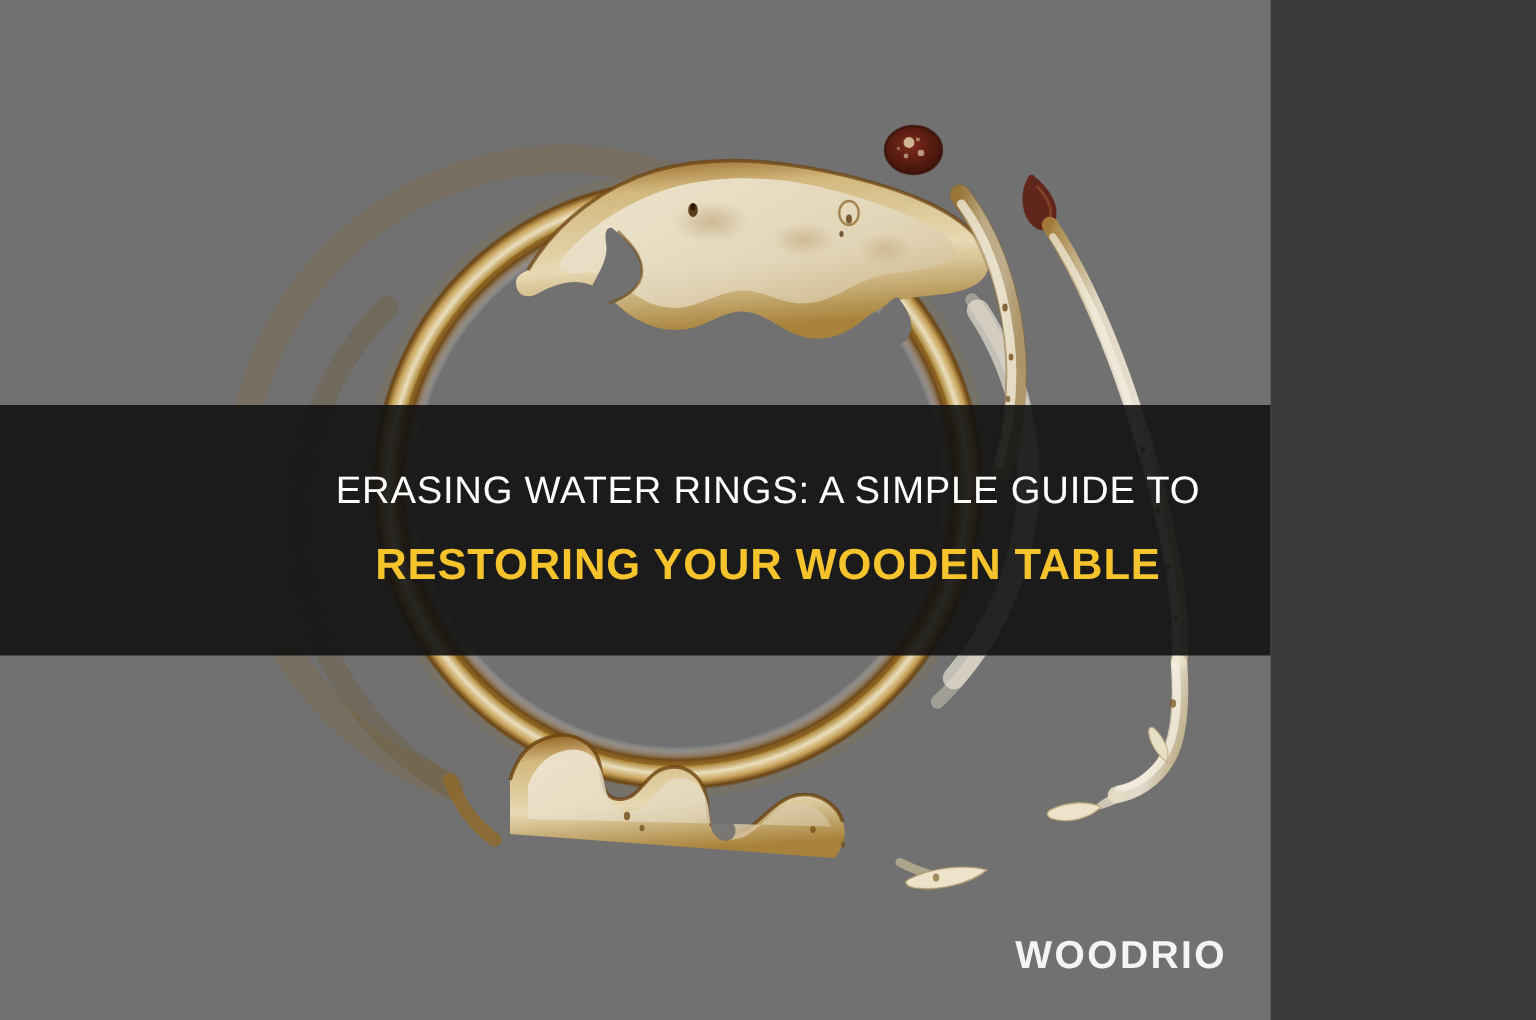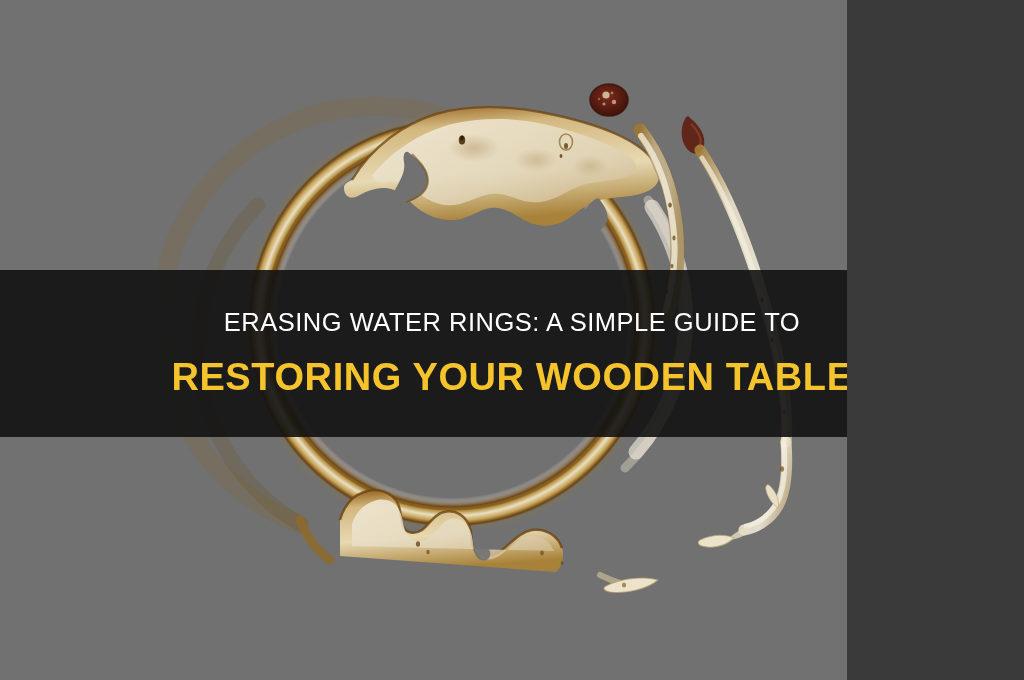--- a/index.html
+++ b/index.html
@@ -53,21 +53,21 @@
     font-size: 25.5px;
     font-weight: 400;
     letter-spacing: 0.5px;
     line-height: 1.1;
     text-align: center;
     white-space: nowrap;
     margin-bottom: 21px;
   }
   #title-line-2 {
     color: #f5c32c;
-    font-size: 38px;
+    font-size: 29px;
     font-weight: bold;
     letter-spacing: 0.6px;
     line-height: 1.1;
     text-align: center;
     white-space: nowrap;
   }
 
   
   #brand-logo {
     position: absolute;
@@ -348,14 +348,15 @@
     </svg>
   </div>
 
   <div id="title-banner"></div>
 
   <div id="title-block">
     <div id="title-line-1">ERASING WATER RINGS: A SIMPLE GUIDE TO</div>
     <div id="title-line-2">RESTORING YOUR WOODEN TABLE</div>
   </div>
 
+  <div id="brand-logo">WOODRIO</div>
 
 </div>
 
 </body></html>

